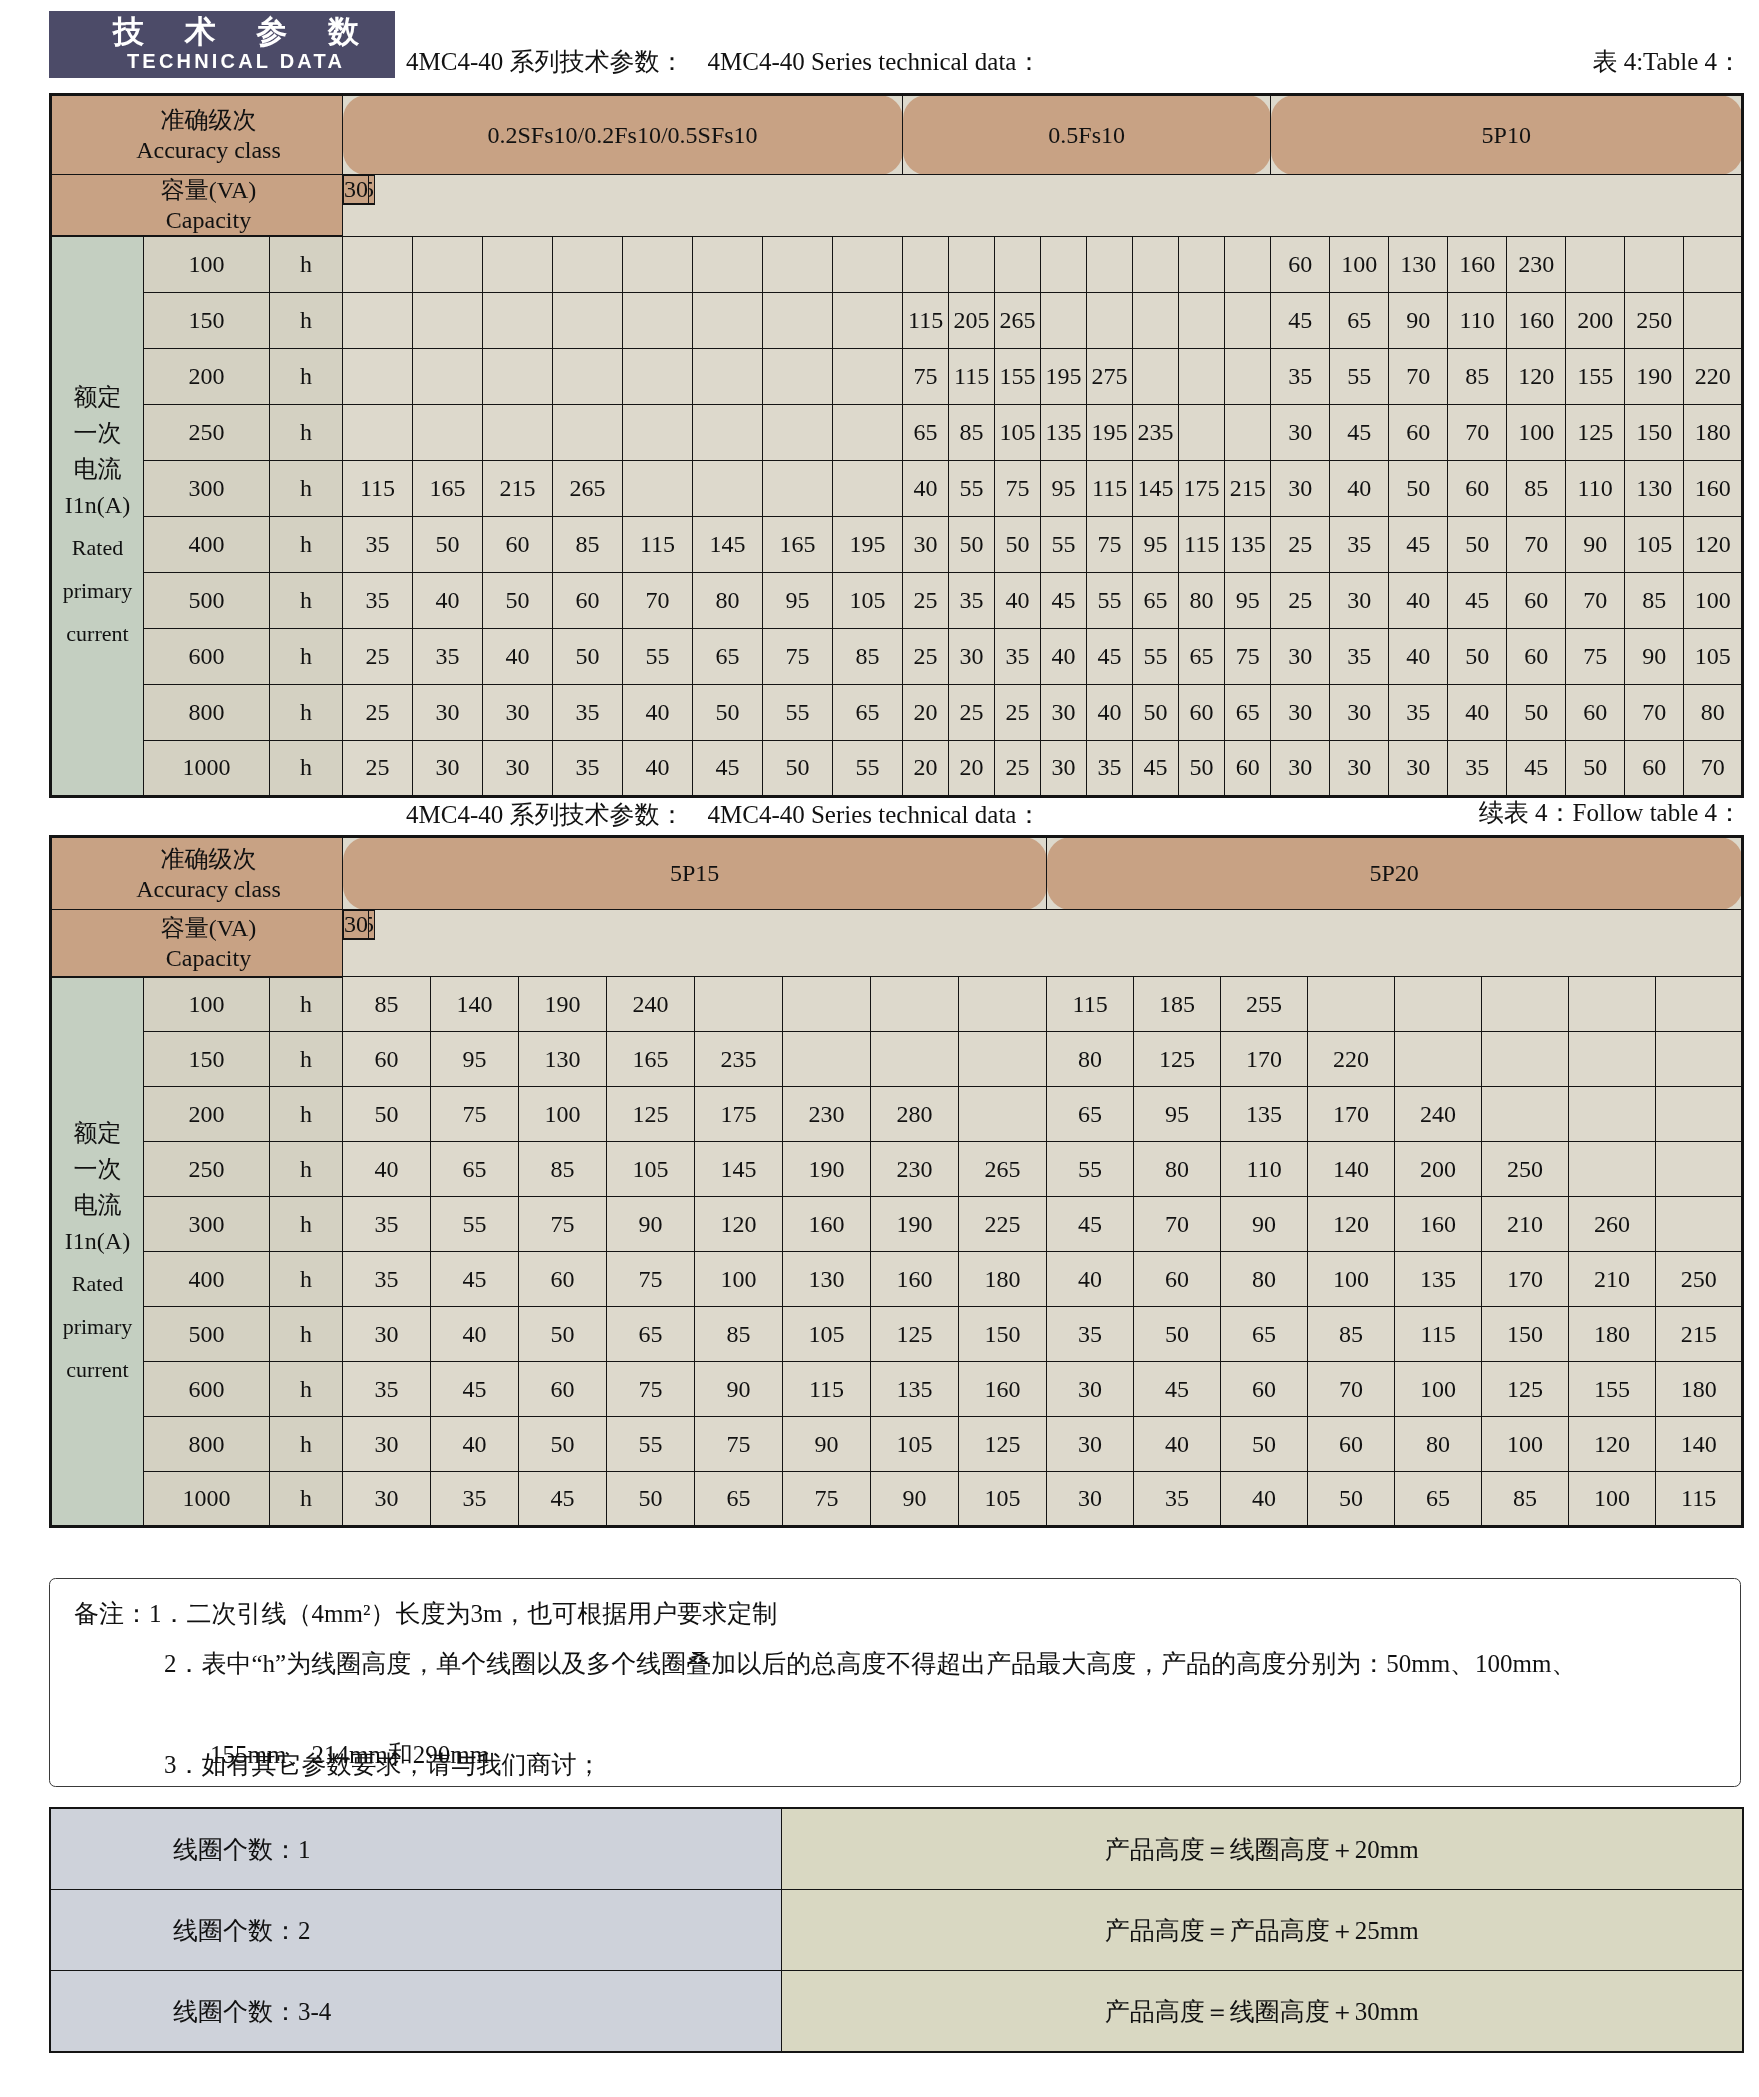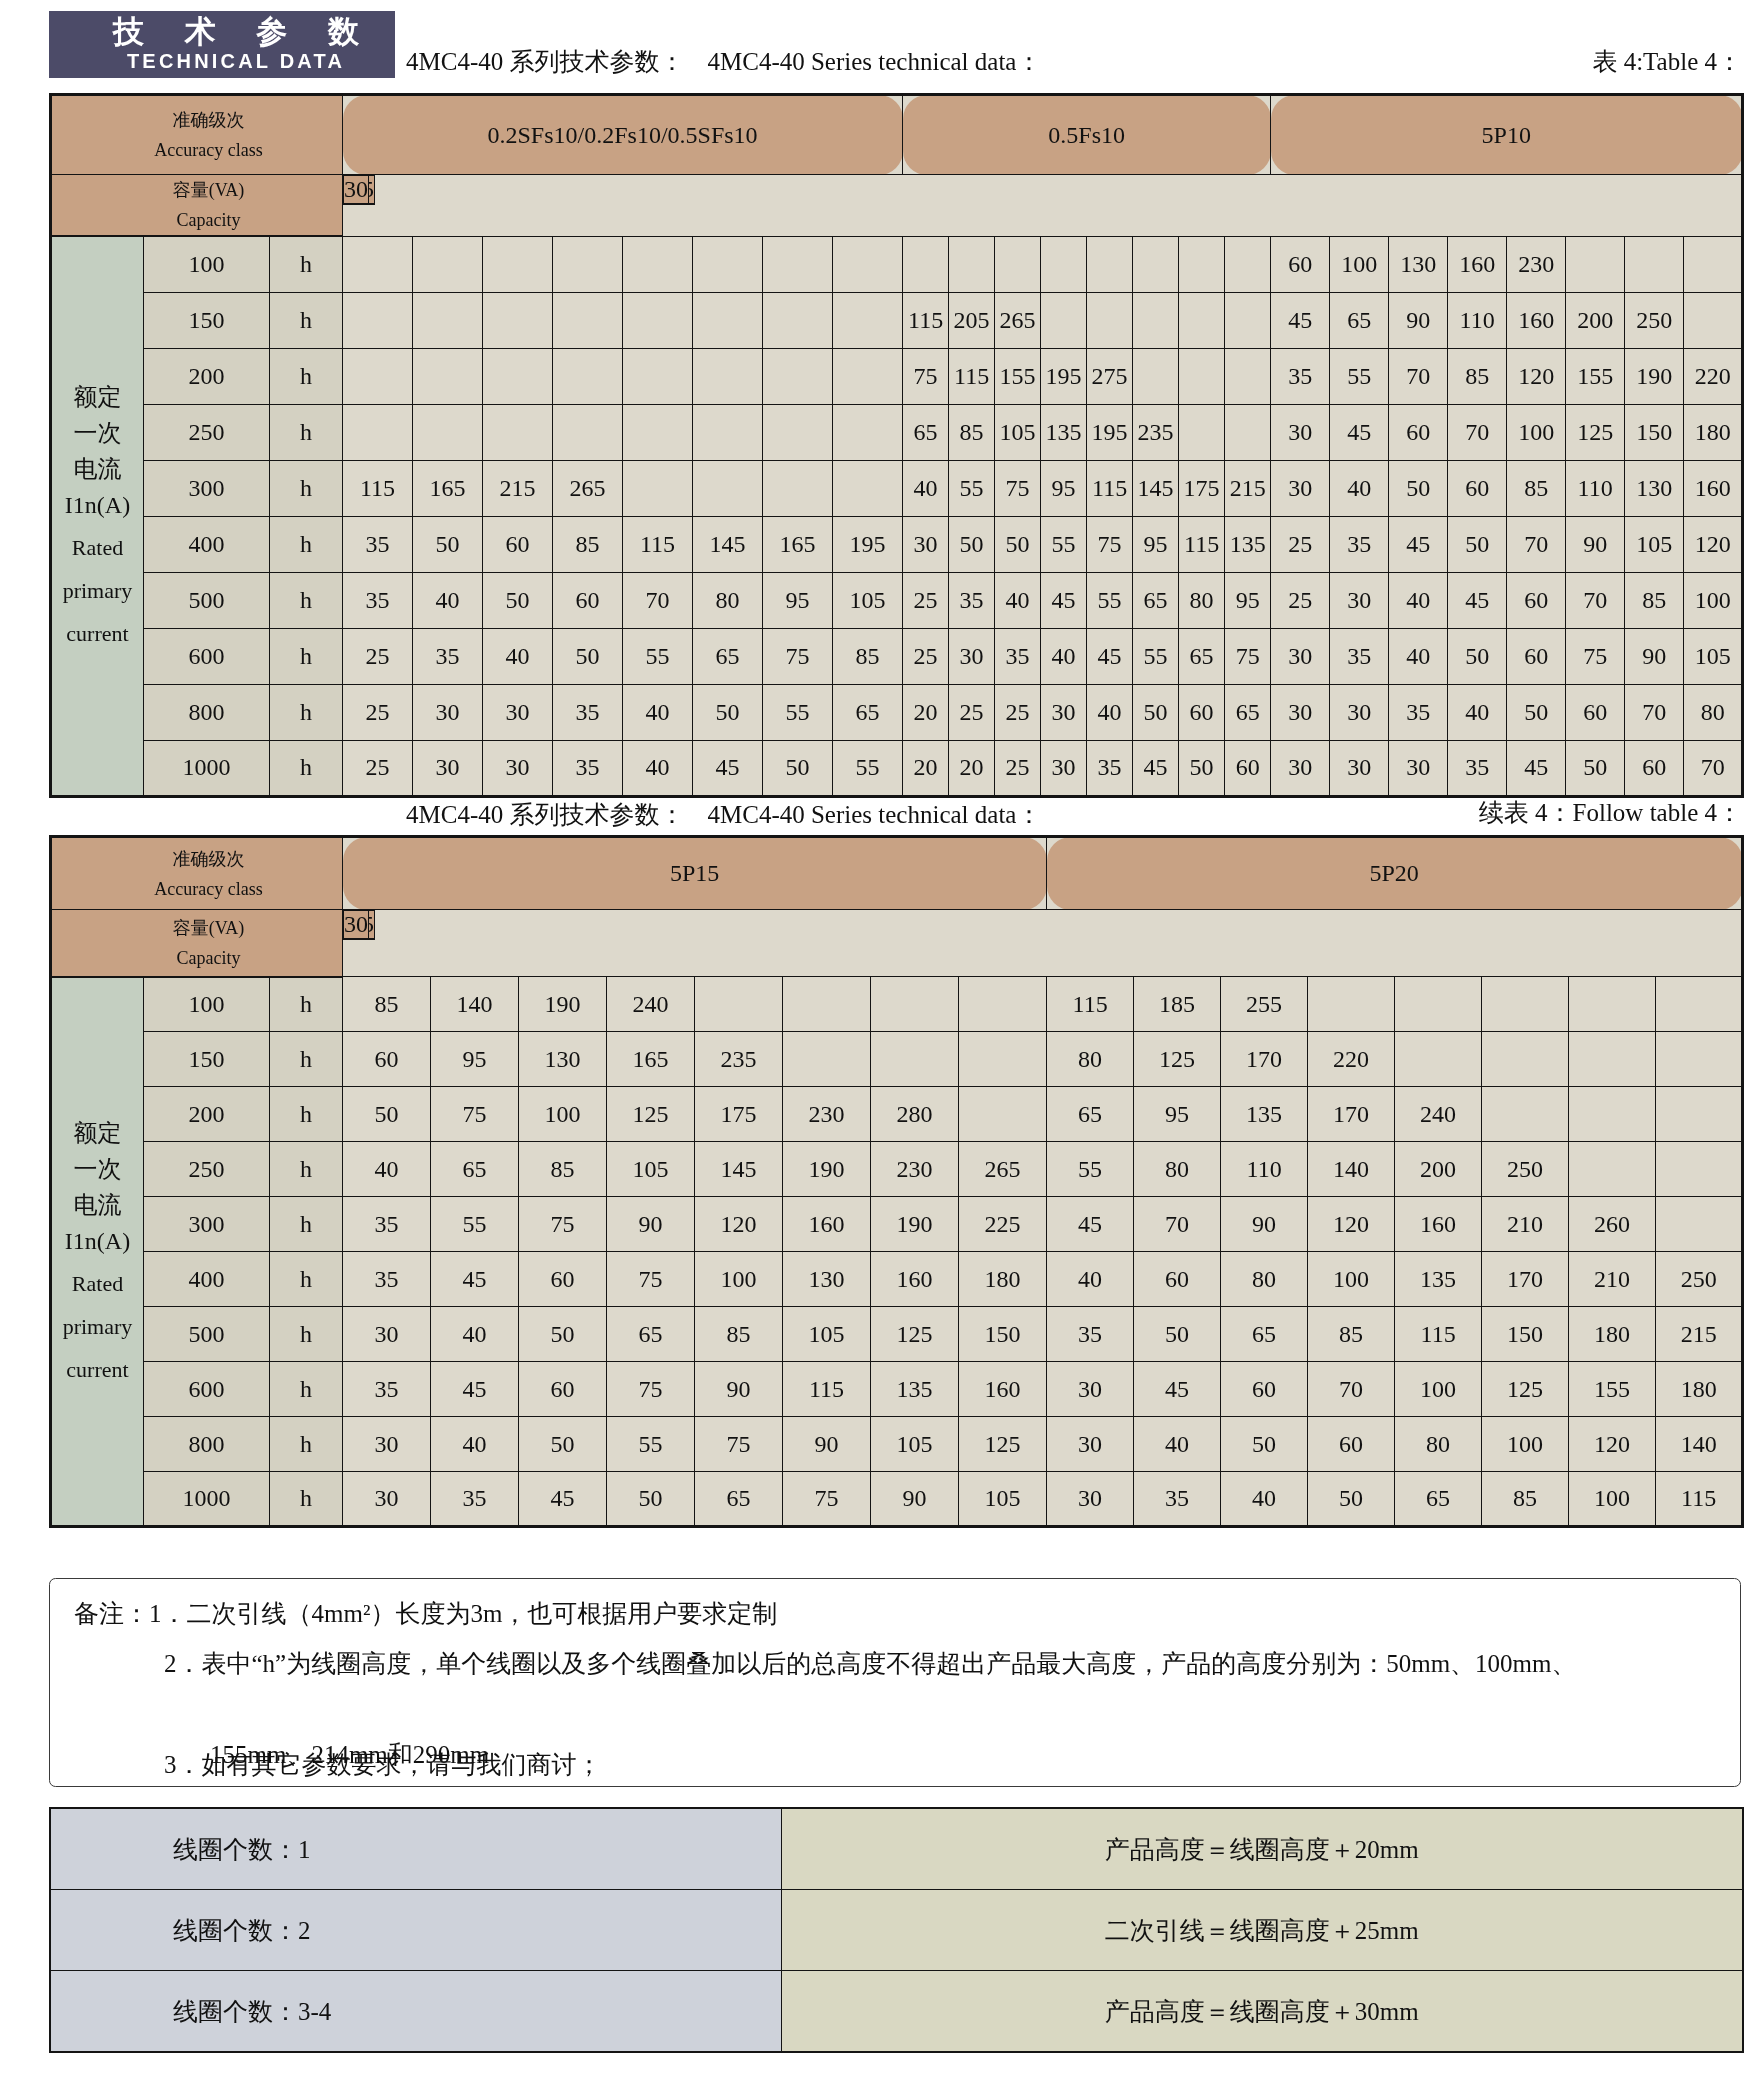--- a/index.html
+++ b/index.html
@@ -41,21 +41,21 @@
   }
   table.data td{
     border:1.6px solid var(--border);text-align:center;vertical-align:middle;
     overflow:hidden;padding:0;font-size:24px;
   }
   .t1{left:49px;top:93px;width:1693px;}
   .t2{left:49px;top:835px;width:1693px;}
   .t1 tr.hrow1{height:80px;} .t1 tr.hrow2{height:58px;} .t1 tbody tr{height:56px;}
   .t2 tr.hrow1{height:73px;} .t2 tr.hrow2{height:67px;} .t2 tbody tr{height:55px;}
   td.acc,td.capl,td.grp,td.cap{background:var(--tan);}
-  td.acc div,td.capl div{line-height:30px;font-size:18px;padding-left:23px;}
+  td.acc div,td.capl div{line-height:30px;font-size:24px;padding-left:23px;}
   td.grp{font-size:25px;border-radius:24px;}
   td.cap{font-size:24px;}
   tr.hrow2 td{border-bottom:2.4px solid var(--border);}
   td.gs{border-left:2.4px solid var(--border);}
   td.cur{background:var(--numbg);font-size:25px;}
   td.val{background:var(--cellbg);}
   td.greencell{background:var(--green);}
   td.greencell div{line-height:36px;font-size:24px;}
   td.greencell div.en{font-size:22px;margin-top:7px;}
   
@@ -734,21 +734,21 @@
       <col style="width:731px">
       <col style="width:962px">
     </colgroup>
   <tbody id="t3-body">
       <tr>
         <td class="cl">线圈个数：1</td>
         <td class="cr">产品高度＝线圈高度＋20mm</td>
       </tr>
       <tr>
         <td class="cl">线圈个数：2</td>
-        <td class="cr">二次引线＝线圈高度＋25mm</td>
+        <td class="cr">产品高度＝产品高度＋25mm</td>
       </tr>
       <tr>
         <td class="cl">线圈个数：3-4</td>
         <td class="cr">产品高度＝线圈高度＋30mm</td>
       </tr>
     </tbody>
 </table>
 
 
 </body></html>

